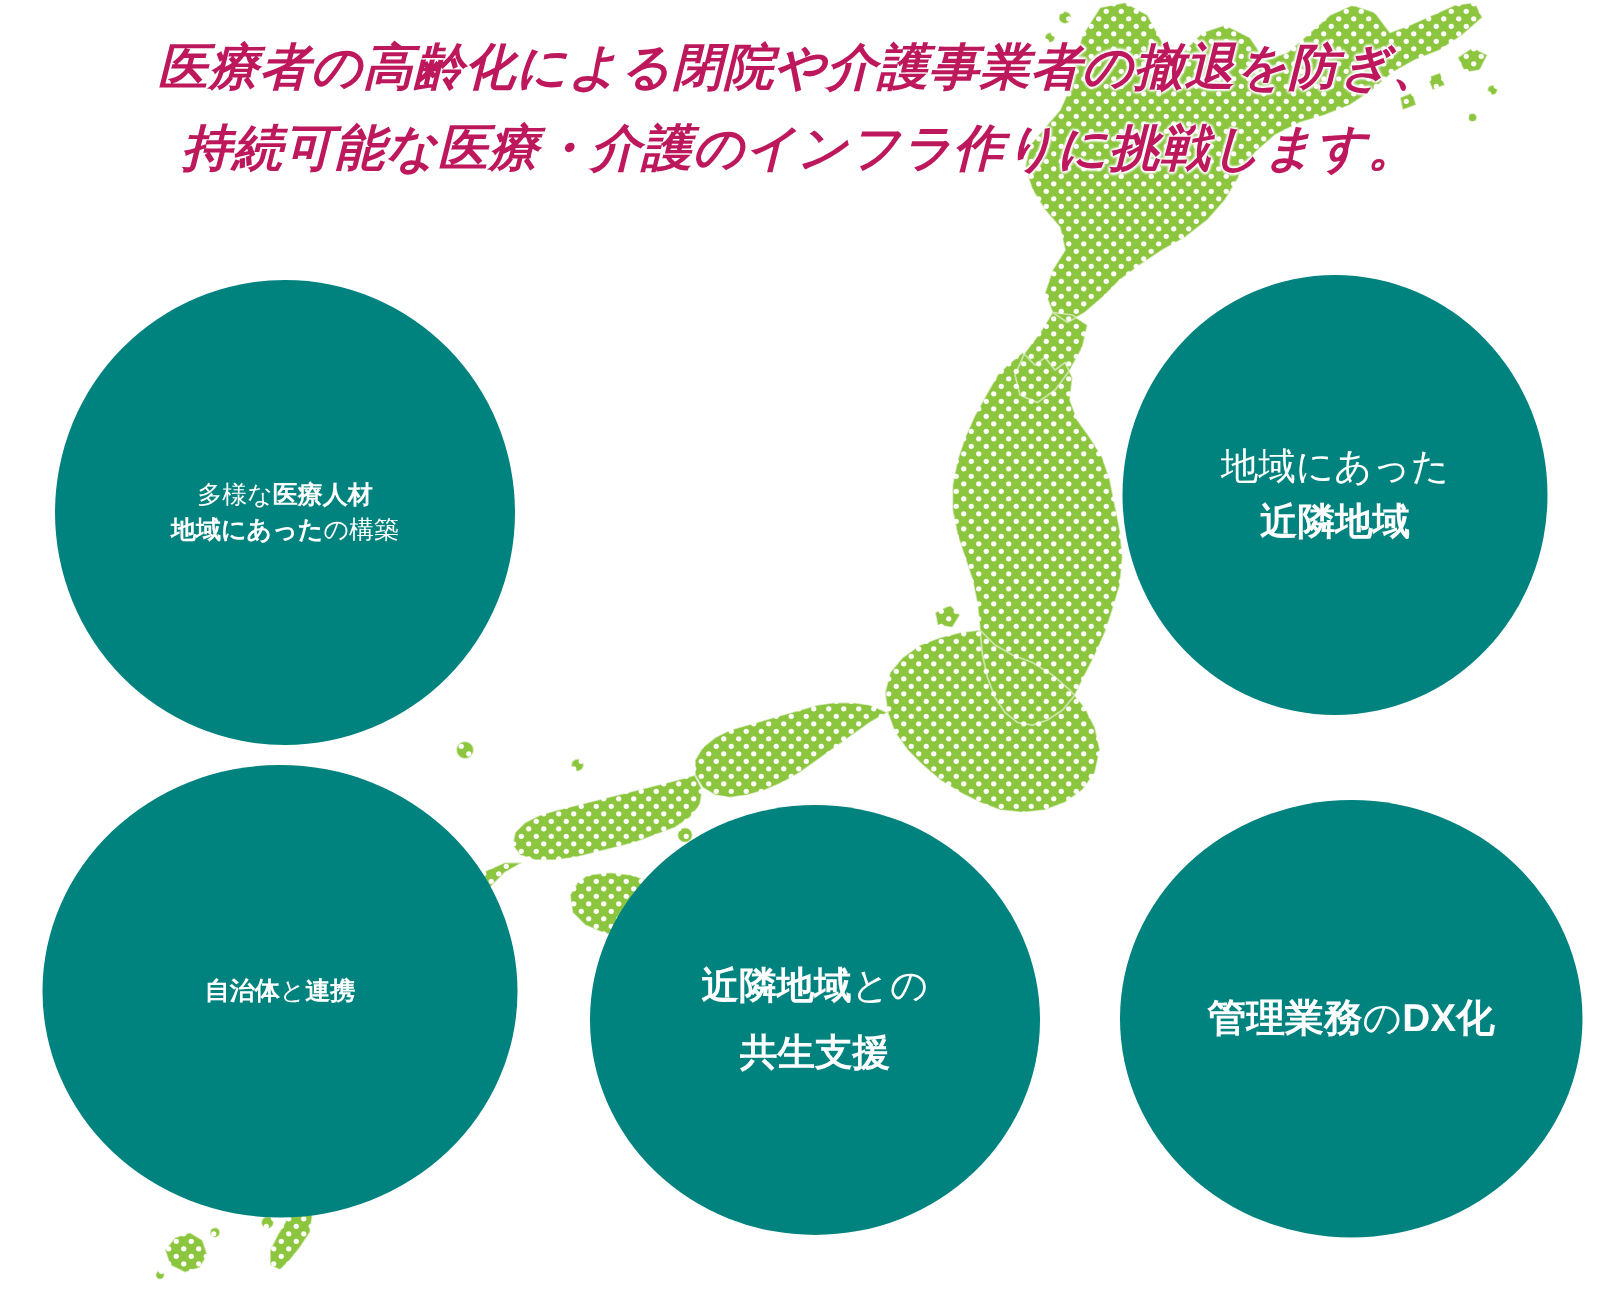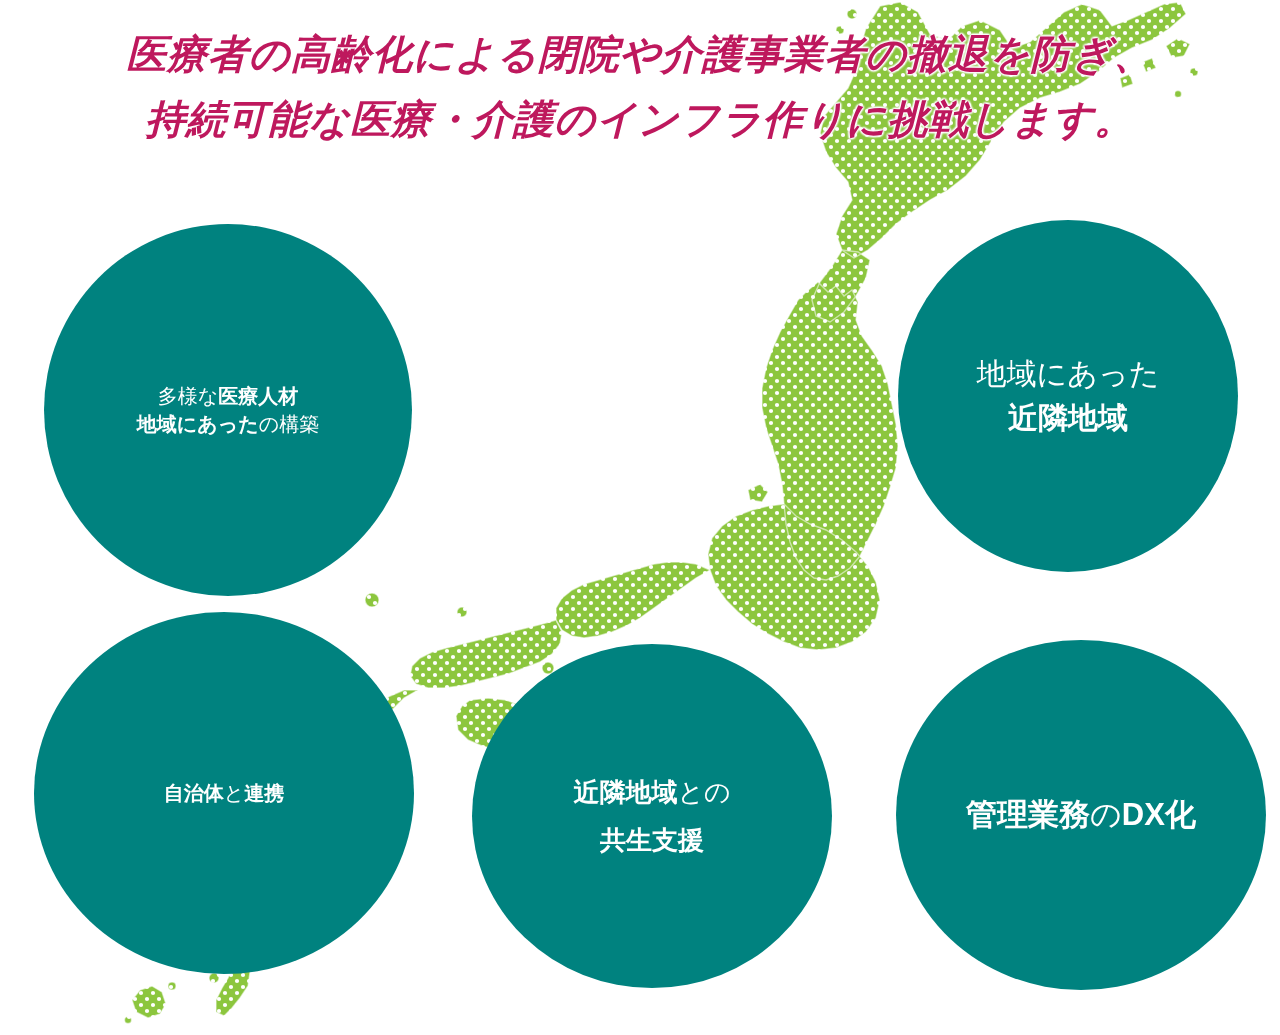--- a/index.html
+++ b/index.html
@@ -79,21 +79,21 @@
     display:block;
     white-space:nowrap;
     line-height:1.42;
   }
 
   
   #circle-1 { left:44px;  top:224px; width:368px; height:372px; font-size:20px; }
   #circle-2 { left:478px; top:238px; width:350px; height:360px; font-size:30px; }
   #circle-3 { left:898px; top:220px; width:340px; height:352px; font-size:30px; }
   #circle-4 { left:34px;  top:612px; width:380px; height:362px; font-size:20px; }
-  #circle-5 { left:472px; top:644px; width:360px; height:344px; font-size:26px;gap:11px; }
+  #circle-5 { left:472px; top:644px; width:360px; height:344px; font-size:30px;gap:11px; }
   #circle-6 { left:896px; top:640px; width:370px; height:350px; font-size:31px; }
 
   
   #circle-2 .c-line, #circle-3 .c-line { line-height:1.46; }
   
   .w-light { font-weight:400; }
   .w-bold  { font-weight:700; }
 </style>
 </head>
 <body>

